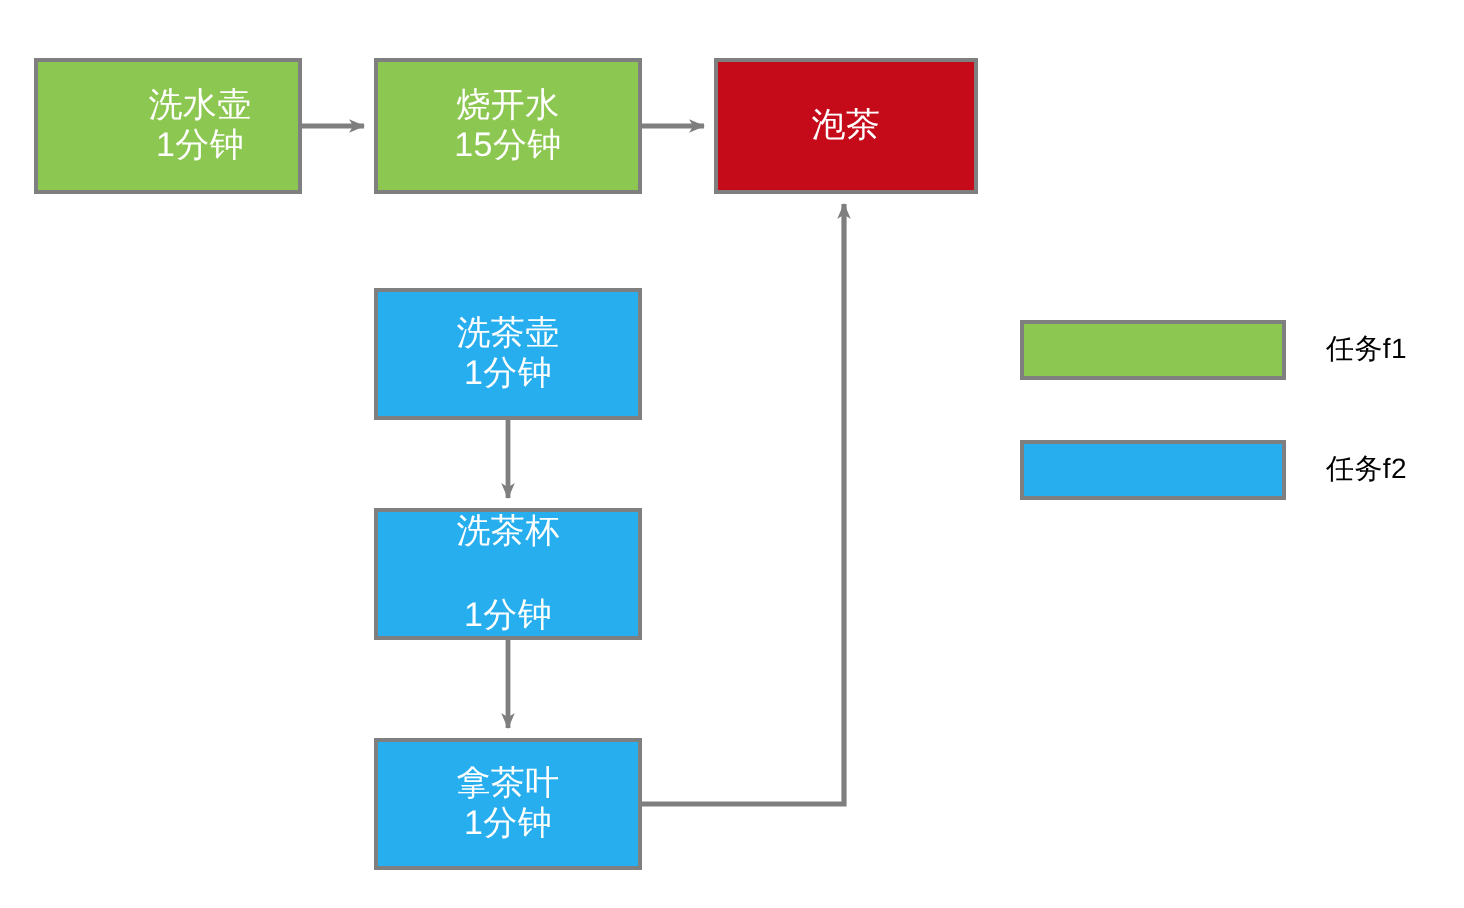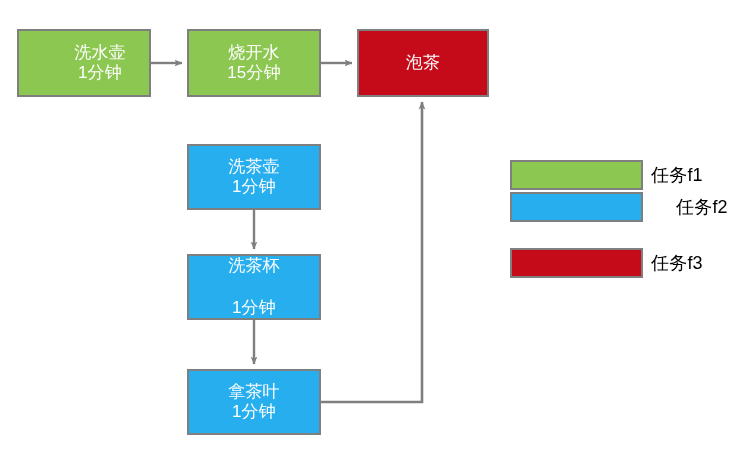--- a/index.html
+++ b/index.html
@@ -63,22 +63,22 @@
   .legend-swatch {
     width: 133px;
     height: 30px;
     box-sizing: border-box;
     border: 2px solid #7f7f7f;
   }
   .legend-swatch.green { background: #8cc751; }
   .legend-swatch.blue  { background: #26aeee; }
   .legend-swatch.red   { background: #c50b1a; }
   .legend-label {
-    margin-left: 8px;
-    font-size: 18px;
+    margin-left: 20px;
+    font-size: 14px;
     color: #000000;
     white-space: nowrap;
     letter-spacing: 0.2px;
   }
 </style>
 </head>
 <body>
 
 <div id="canvas">
 
@@ -129,25 +129,21 @@
     <span class="line2">1分钟</span>
   </div>
 
   <div class="legend">
 
     <div class="legend-row" style="top:0px;">
       <span class="legend-swatch green"></span>
       <span class="legend-label">任务f1</span>
     </div>
 
-    <div class="legend-row" style="top:32px;gap:25px;">
+    <div class="legend-row" style="top:60px;">
       <span class="legend-swatch blue"></span>
       <span class="legend-label">任务f2</span>
     </div>
 
-    <div class="legend-row" style="top:88px;">
-      <span class="legend-swatch red"></span>
-      <span class="legend-label">任务f3</span>
-    </div>
 
   </div>
 
 </div>
 
 </body></html>

